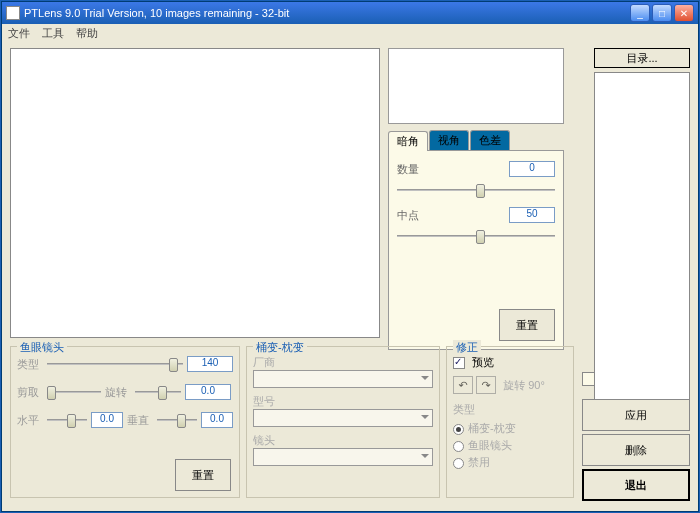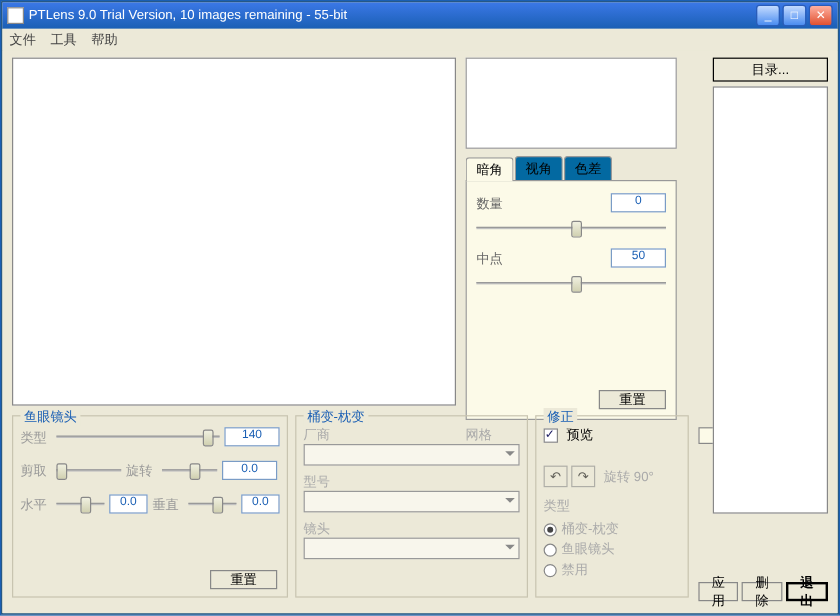--- a/index.html
+++ b/index.html
@@ -20,27 +20,27 @@
 .tablabels{display:flex}
 .tab{padding:2px 8px;border:1px solid #999;border-bottom:none;background:#0369a1;margin-right:1px;border-radius:3px 3px 0 0;cursor:pointer}
 .tab.active{background:#fcfae8;position:relative;top:1px;z-index:2}
 .tabbody{border:1px solid #999;background:#fcfae8;padding:10px 8px 8px;height:200px;position:relative}
 .field-row{display:flex;align-items:center;margin-bottom:4px}
 .field-row label{width:38px;color:#666}
 .numbox{width:46px;height:16px;border:1px solid #7a9cc6;background:#fff;text-align:center;color:#1a5fb4;font-size:10px;margin-left:auto}
 .slider{width:100%;height:18px;position:relative;margin-bottom:8px}
 .slider .track{position:absolute;top:8px;left:0;right:0;height:2px;background:#c0c0c0;border-top:1px solid #999}
 .slider .thumb{position:absolute;top:3px;width:9px;height:14px;background:linear-gradient(to bottom,#f0f0e0,#d0d0b0);border:1px solid #888;border-radius:2px}
-.btn{height:16px;padding:0 10px;border:1px solid #888;background:#ece9d8;cursor:pointer;display:inline-flex;align-items:center;justify-content:center}
+.btn{height:32px;padding:0 10px;border:1px solid #888;background:#ece9d8;cursor:pointer;display:inline-flex;align-items:center;justify-content:center}
 .grid-row{position:absolute;left:386px;top:312px;width:290px;display:flex;align-items:flex-end;gap:8px}
 .grid-row .chk{width:16px;height:14px;border:1px solid #888;background:#fcfae8}
 .right-col{position:absolute;right:8px;top:6px;width:96px}
 .catalog-btn{width:100%;height:20px;border:1px solid #000;background:#ece9d8;margin-bottom:4px;cursor:pointer}
 .listbox{width:100%;height:356px;background:#fff;border:1px solid #888}
-.right-btns{position:absolute;right:8px;bottom:10px;width:108px;display:flex;flex-direction:row;gap:3px}
+.right-btns{position:absolute;right:8px;bottom:10px;width:108px;display:flex;flex-direction:column;gap:3px}
 .right-btns .btn{width:100%}
 .right-btns .btn.primary{border:2px solid #000;font-weight:bold}
 .groups{position:absolute;left:8px;top:304px;right:126px;bottom:8px}
 .grp{position:absolute;border:1px solid #c8c4b0;padding:8px 6px 6px}
 .grp-title{position:absolute;top:-7px;left:6px;background:#ece9d8;padding:0 3px;color:#1a5fb4}
 .grp-fisheye{left:0;top:0;width:230px;height:152px}
 .grp-camera{left:236px;top:0;width:194px;height:152px}
 .grp-fix{left:436px;top:0;width:128px;height:152px}
 .pair{display:flex;align-items:center;gap:4px;margin-bottom:2px}
 .pair label{color:#999;min-width:26px}
@@ -56,21 +56,21 @@
 .radio.checked::after{content:"";position:absolute;top:2px;left:2px;width:5px;height:5px;background:#444;border-radius:50%}
 .rot-btn{width:20px;height:18px;border:1px solid #888;background:#ece9d8;display:inline-flex;align-items:center;justify-content:center;cursor:pointer;opacity:.6}
 .disabled{color:#aaa}
 </style>
 </head>
 <body>
 
 <div class="window">
   <div class="titlebar">
     <div class="icon"></div>
-    <div class="title">PTLens 9.0 Trial Version, 10 images remaining - 55-bit</div>
+    <div class="title">PTLens 9.0 Trial Version, 10 images remaining - 32-bit</div>
     <div class="win-btns">
       <div class="win-btn">_</div>
       <div class="win-btn">□</div>
       <div class="win-btn close">✕</div>
     </div>
   </div>
   <div class="menubar">
     <span>文件</span>
     <span>工具</span>
     <span>帮助</span>
@@ -173,21 +173,21 @@
         <label class="disabled">厂商</label>
         <div class="combo"></div>
         <label class="disabled">型号</label>
         <div class="combo"></div>
         <label class="disabled">镜头</label>
         <div class="combo"></div>
       </div>
 
       <div class="grp grp-fix">
         <div class="grp-title">修正</div>
-        <div style="margin-bottom:18px">
+        <div style="margin-bottom:6px">
           <span class="chkbox checked"></span>
           <span>预览</span>
         </div>
         <div style="margin-bottom:8px">
           <span class="rot-btn">↶</span>
           <span class="rot-btn">↷</span>
           <span class="disabled" style="margin-left:4px">旋转 90°</span>
         </div>
         <div class="disabled" style="margin-bottom:4px">类型</div>
         <div style="margin-bottom:2px"><span class="radio checked"></span><span class="disabled">桶变-枕变</span></div>

